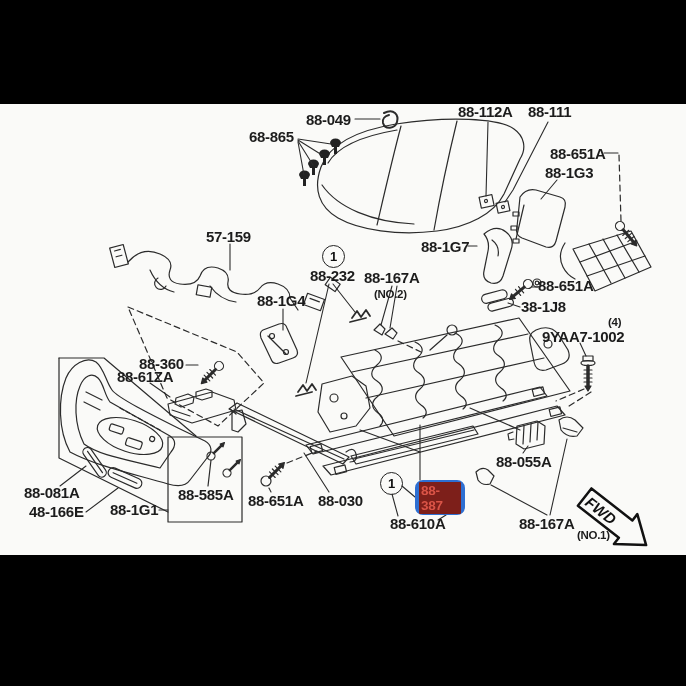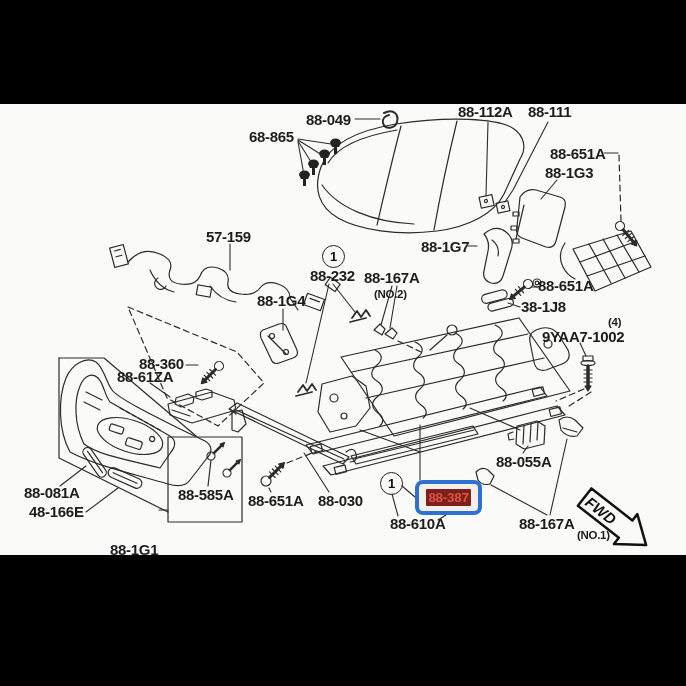--- a/index.html
+++ b/index.html
@@ -17,27 +17,27 @@
   #l-88-049{left:306px;top:112px;} #l-68-865{left:249px;top:129px;}
   #l-88-112A{left:458px;top:104px;} #l-88-111{left:528px;top:104px;}
   #l-88-651A-top{left:550px;top:146px;} #l-88-1G3{left:545px;top:165px;}
   #l-88-1G7{left:421px;top:239px;} #l-57-159{left:206px;top:229px;}
   #c1a{left:322px;top:245px;} #l-88-232{left:310px;top:268px;text-align:center;}
   #l-no2{left:374px;top:257px;margin-top:32px;} #l-88-167A-no2{left:364px;top:270px;}
   #l-88-651A-mid{left:538px;top:278px;} #l-88-1J8{left:521px;top:299px;}
   #l-qty4{left:608px;top:317px;} #l-9YAA7{left:542px;top:329px;}
   #l-88-1G4{left:257px;top:293px;text-align:right;} #l-88-197{left:139px;top:356px;}
   #l-88-61ZA{left:117px;top:369px;} #l-88-081A{left:24px;top:485px;}
-  #l-88-166E{left:29px;top:504px;} #l-88-1G1{left:110px;top:502px;margin-top:40px;}
+  #l-88-166E{left:29px;top:504px;} #l-88-1G1{left:110px;top:502px;}
   #l-88-585A{left:178px;top:487px;} #l-88-651A-bot{left:248px;top:493px;}
   #l-88-030{left:318px;top:493px;} #c1b{left:380px;top:472px;}
   #l-88-610A{left:390px;top:516px;} #l-88-055A{left:496px;top:454px;}
   #l-88-167A-no1{left:519px;top:516px;} #l-no1{left:529px;top:530px;padding-left:48px;}
   
-  #hl-box{position:absolute;z-index:4;left:415px;top:480px;width:67px;height:35px;
+  #hl-box{position:absolute;z-index:4;left:415px;top:480px;width:50px;height:35px;
           border:4px solid #2e6fd2;border-radius:8px;background:#f4efe9;
           display:flex;align-items:center;justify-content:center;box-sizing:border-box;}
   #hl-box .hl-text{background:#7d1f1a;color:#da5447;font:700 13.5px "Liberation Sans",sans-serif;
           letter-spacing:-0.3px;padding:1px 2px;border-radius:1px;}
 </style>
 </head>
 <body>
 
 <div id="stage">
   <div id="canvas"></div>

